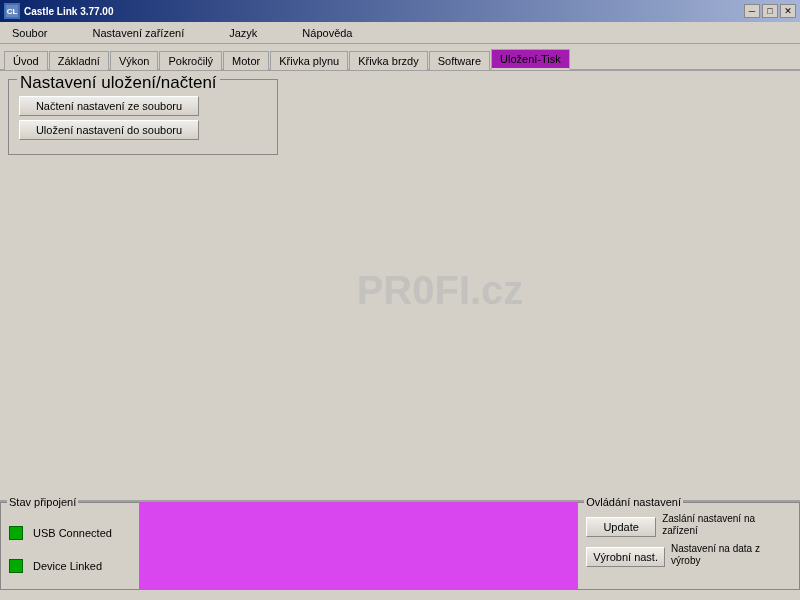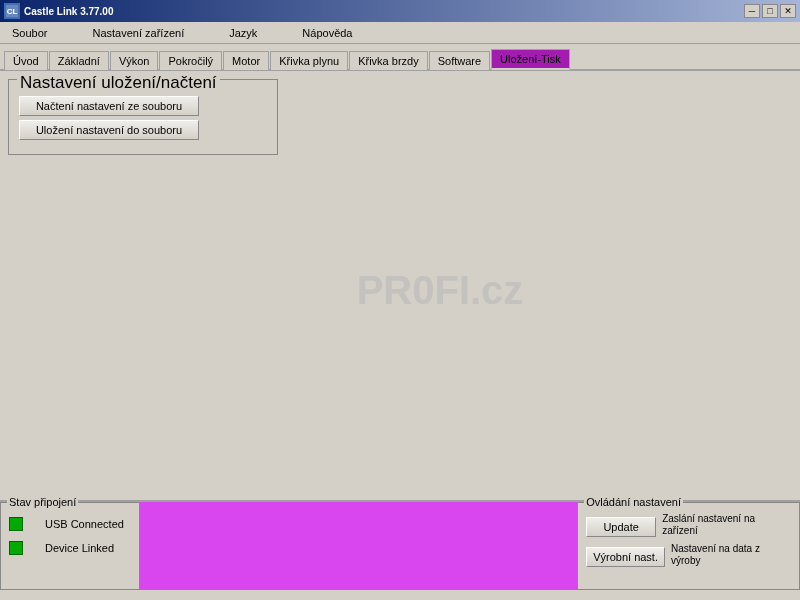--- a/index.html
+++ b/index.html
@@ -178,22 +178,22 @@
       position: absolute;
       top: -7px;
       left: 6px;
       background: #d4d0c8;
       padding: 0 2px;
       font-size: 11px;
     }
     .status-item {
       display: flex;
       align-items: center;
-      gap: 22px;
-      margin-top: 10px;
+      gap: 10px;
+      margin-top: 19px;
       font-size: 11px;
     }
     .status-led {
       width: 14px;
       height: 14px;
       background: #00aa00;
       border: 1px solid #006600;
       display: inline-block;
     }
 

